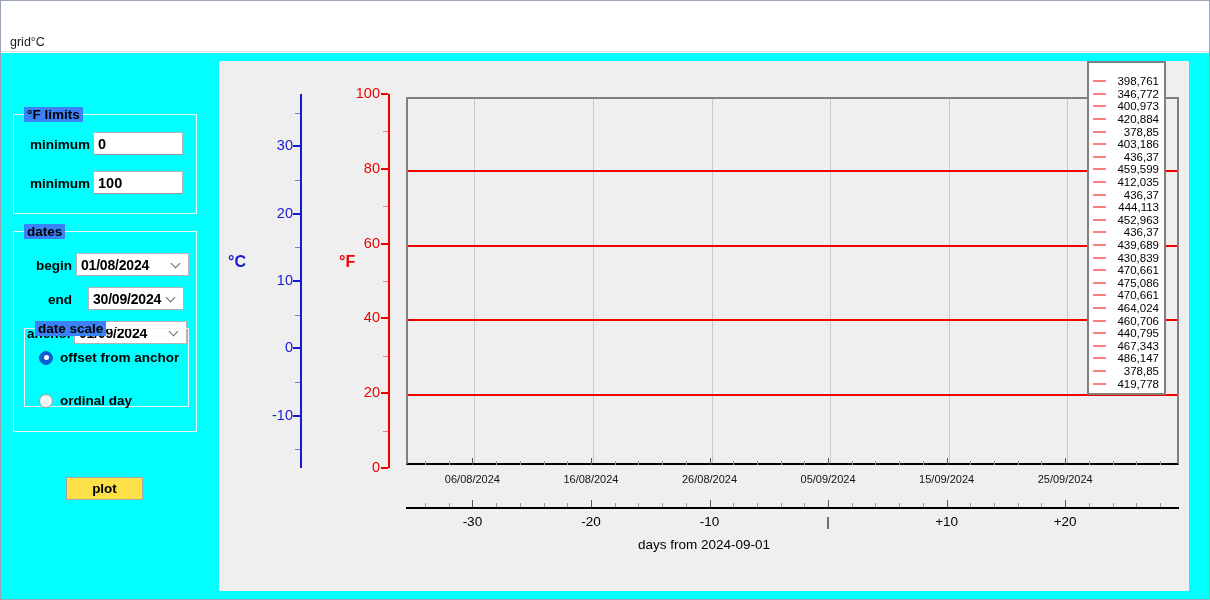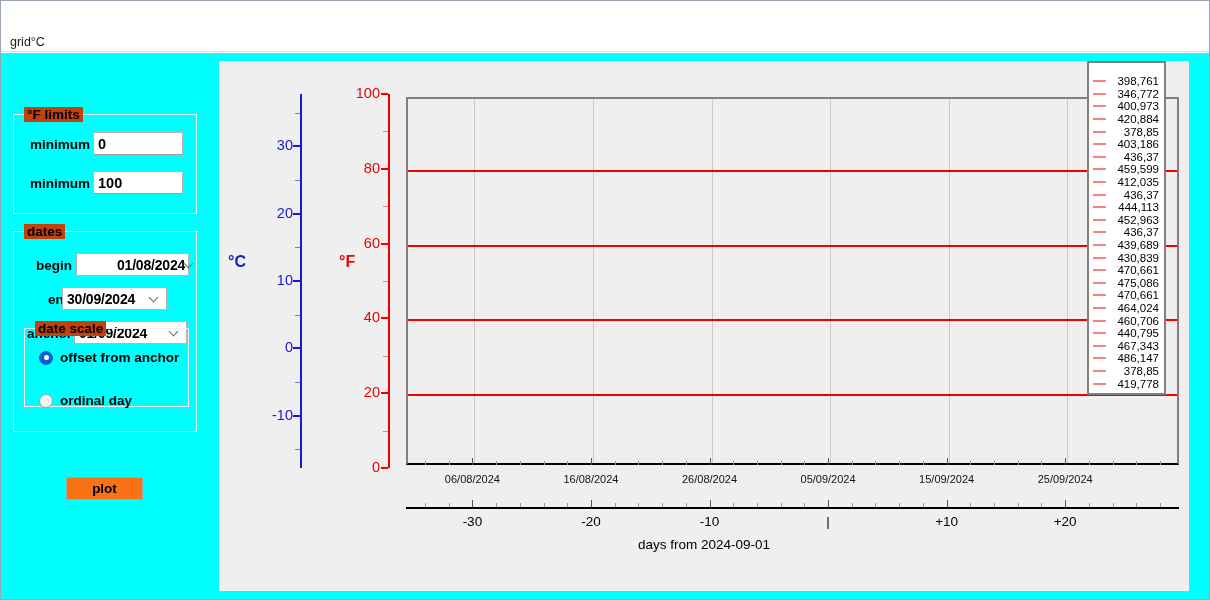--- a/index.html
+++ b/index.html
@@ -84,21 +84,21 @@
 
   
   .groupbox {
     position: absolute;
     border: 1px solid #f0f0f0;
     box-sizing: border-box;
   }
   .groupbox > .gb-caption {
     position: absolute;
     top: -8px; left: 10px;
-    background: #c2410c;
+    background: #3b82f6;
     padding: 0 3px;
     font-size: 13.5px;
     font-weight: bold;
     color: #000;
     white-space: nowrap;
   }
   #gb-flimits { left: 12px; top: 61px; width: 184px; height: 100px; }
   #gb-dates   { left: 12px; top: 178px; width: 184px; height: 201px; }
   #gb-datescale { left: 10px; top: 96px; width: 165px; height: 79px; }
 
@@ -189,21 +189,21 @@
   .radio-label {
     margin-left: 7px;
     font-size: 13.5px;
     font-weight: bold;
     color: #000;
     white-space: nowrap;
   }
 
   .pushbutton {
     position: absolute;
-    background: #f97316;
+    background: #fde047;
     border: 1px solid #a6a6a6;
     box-sizing: border-box;
     font-family: "Liberation Sans", sans-serif;
     font-size: 13.5px;
     font-weight: bold;
     color: #000;
     display: flex;
     align-items: center;
     justify-content: center;
   }
@@ -367,27 +367,27 @@
       <div class="field-label" style="left:8px; top:22px; width:68px;">minimum</div>
       <input class="textinput" style="left: 79px; top: 17px; width: 90px;" value="0">
       <div class="field-label" style="left:2px; top:61px; width:74px;">minimum</div>
       <input class="textinput" style="left: 79px; top: 56px; width: 90px;" value="100">
     </div>
 
     <div class="groupbox" id="gb-dates">
       <div class="gb-caption">dates</div>
 
       <div class="field-label" style="left:8px; top:26px; width:50px;">begin</div>
-      <div class="combo" style="left:62px; top:21px; width:113px;padding-left:36px;">
+      <div class="combo" style="left:62px; top:21px; width:113px;">
         <span class="combo-value">01/08/2024</span>
         <span class="chev"></span>
       </div>
 
       <div class="field-label" style="left:8px; top:60px; width:50px;">end</div>
-      <div class="combo" style="left:48px; top:55px; width:105px;">
+      <div class="combo" style="left:74px; top:55px; width:96px;">
         <span class="combo-value">30/09/2024</span>
         <span class="chev"></span>
       </div>
 
       <div class="field-label" style="left:0px; top:94px; width:58px;">anchor</div>
       <div class="combo" style="left:60px; top:89px; width:113px;">
         <span class="combo-value">01/09/2024</span>
         <span class="chev"></span>
       </div>
 

